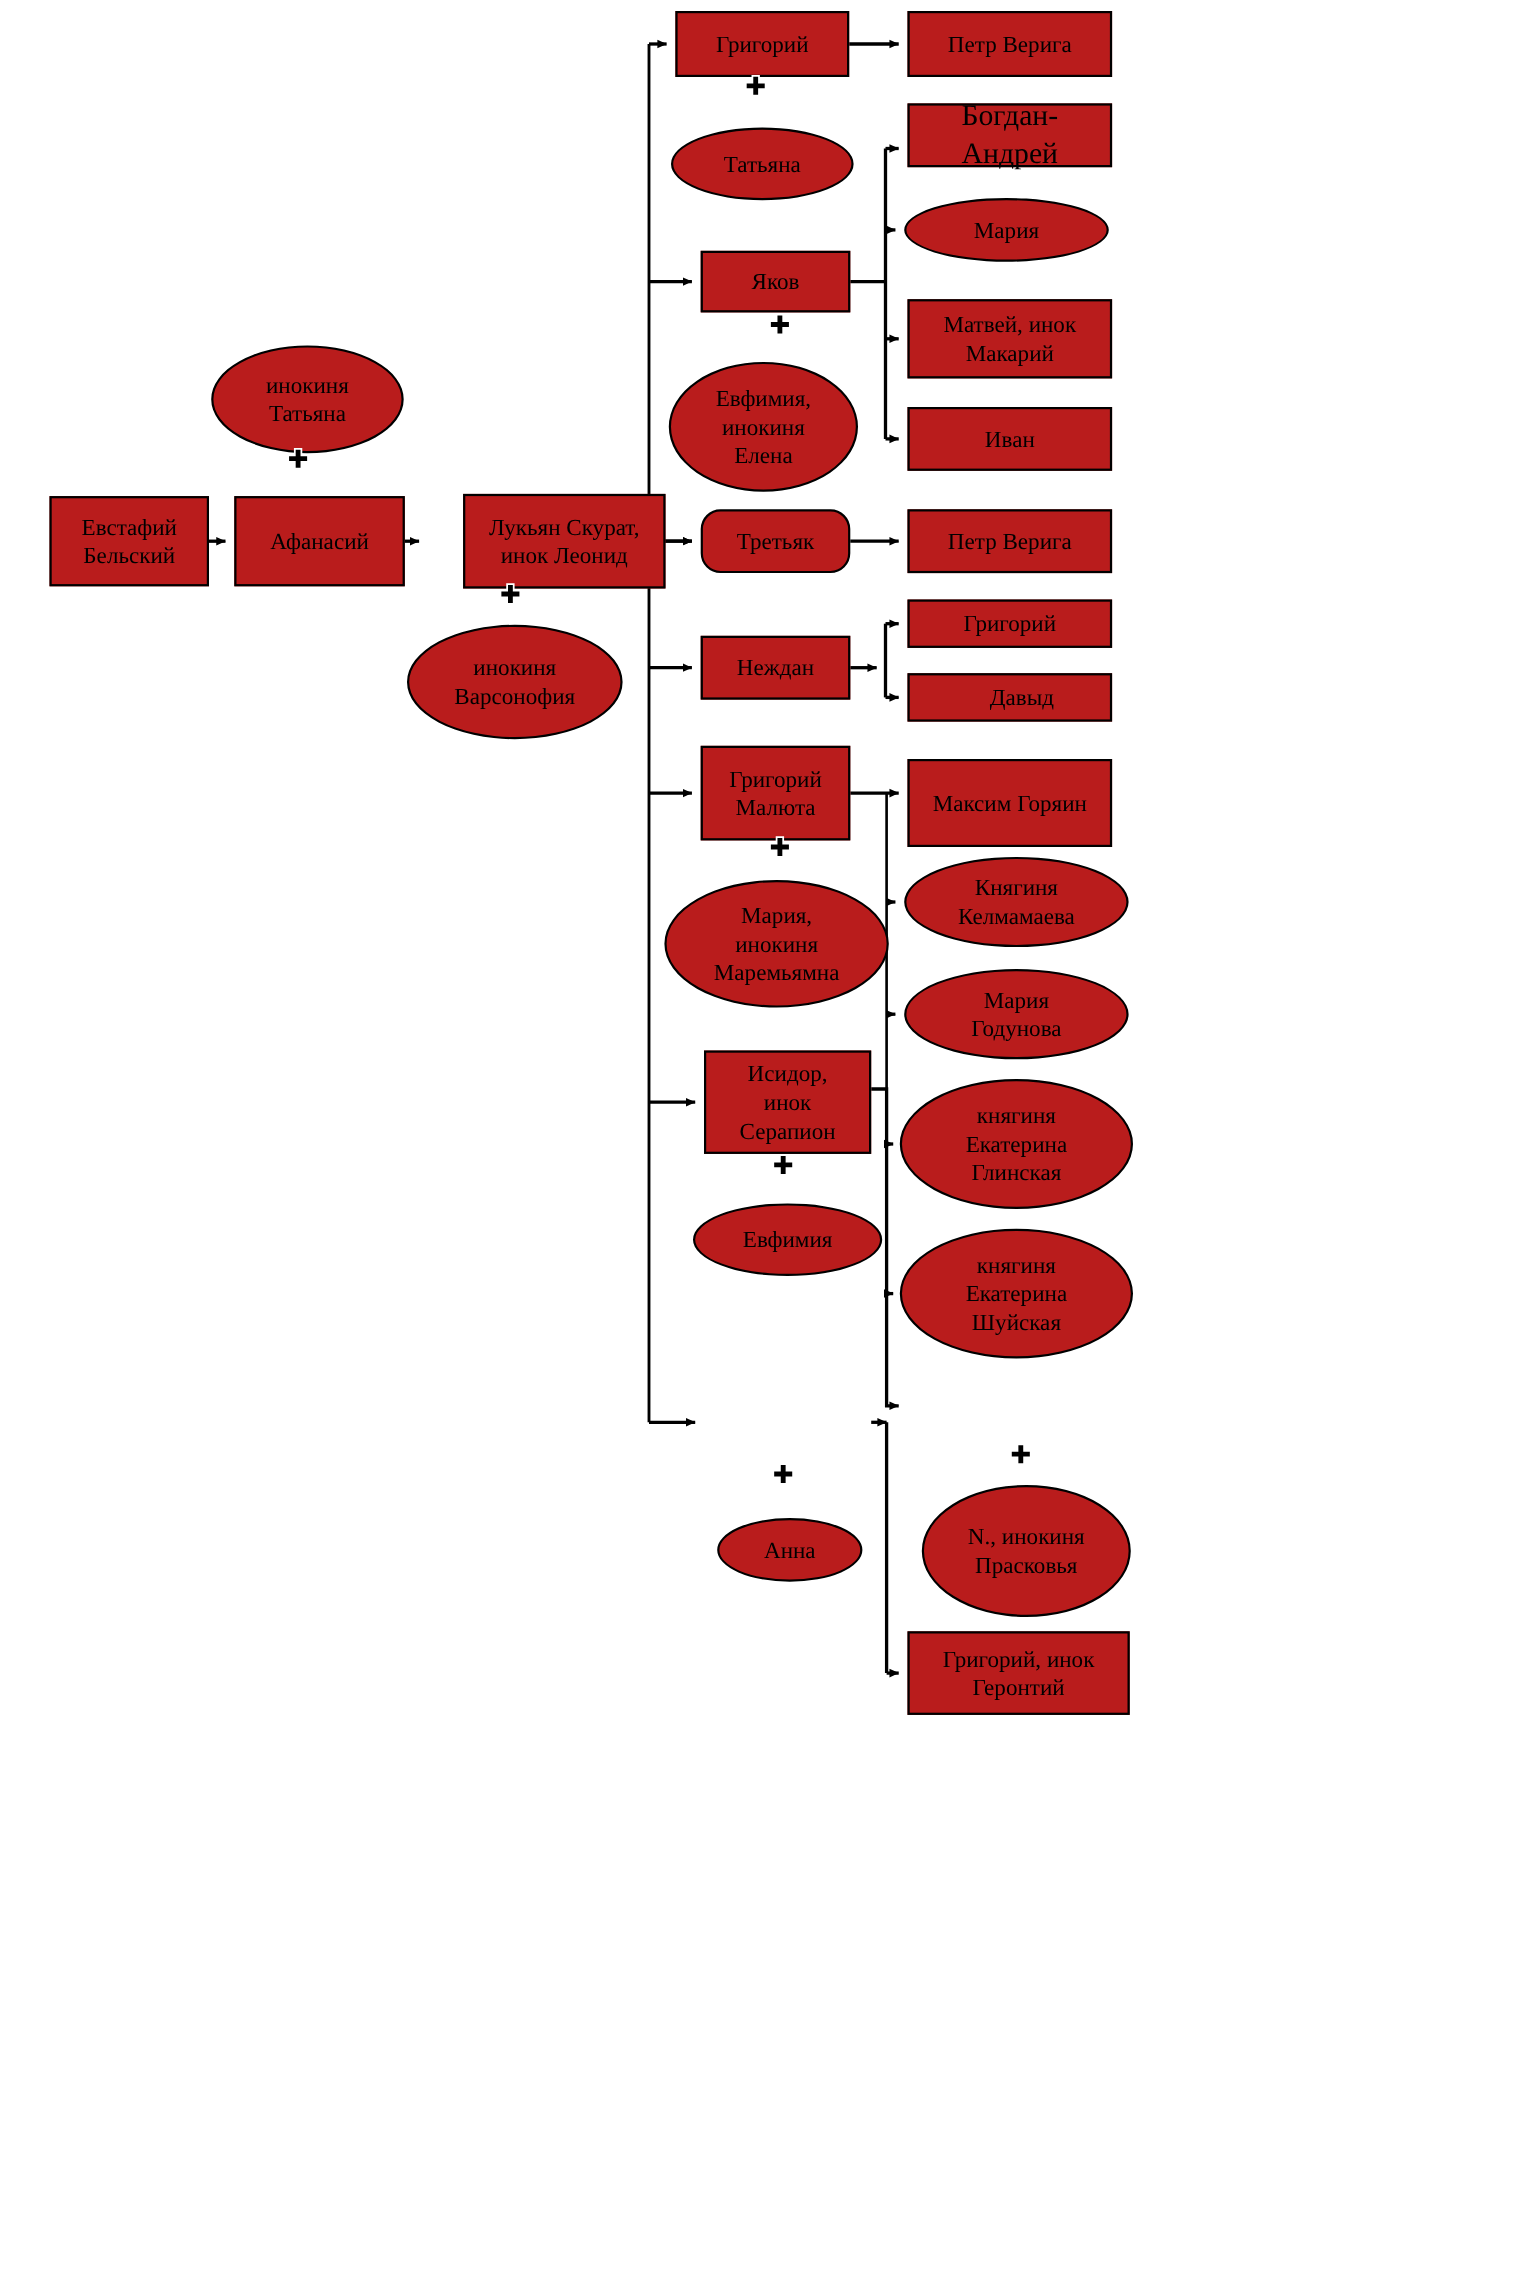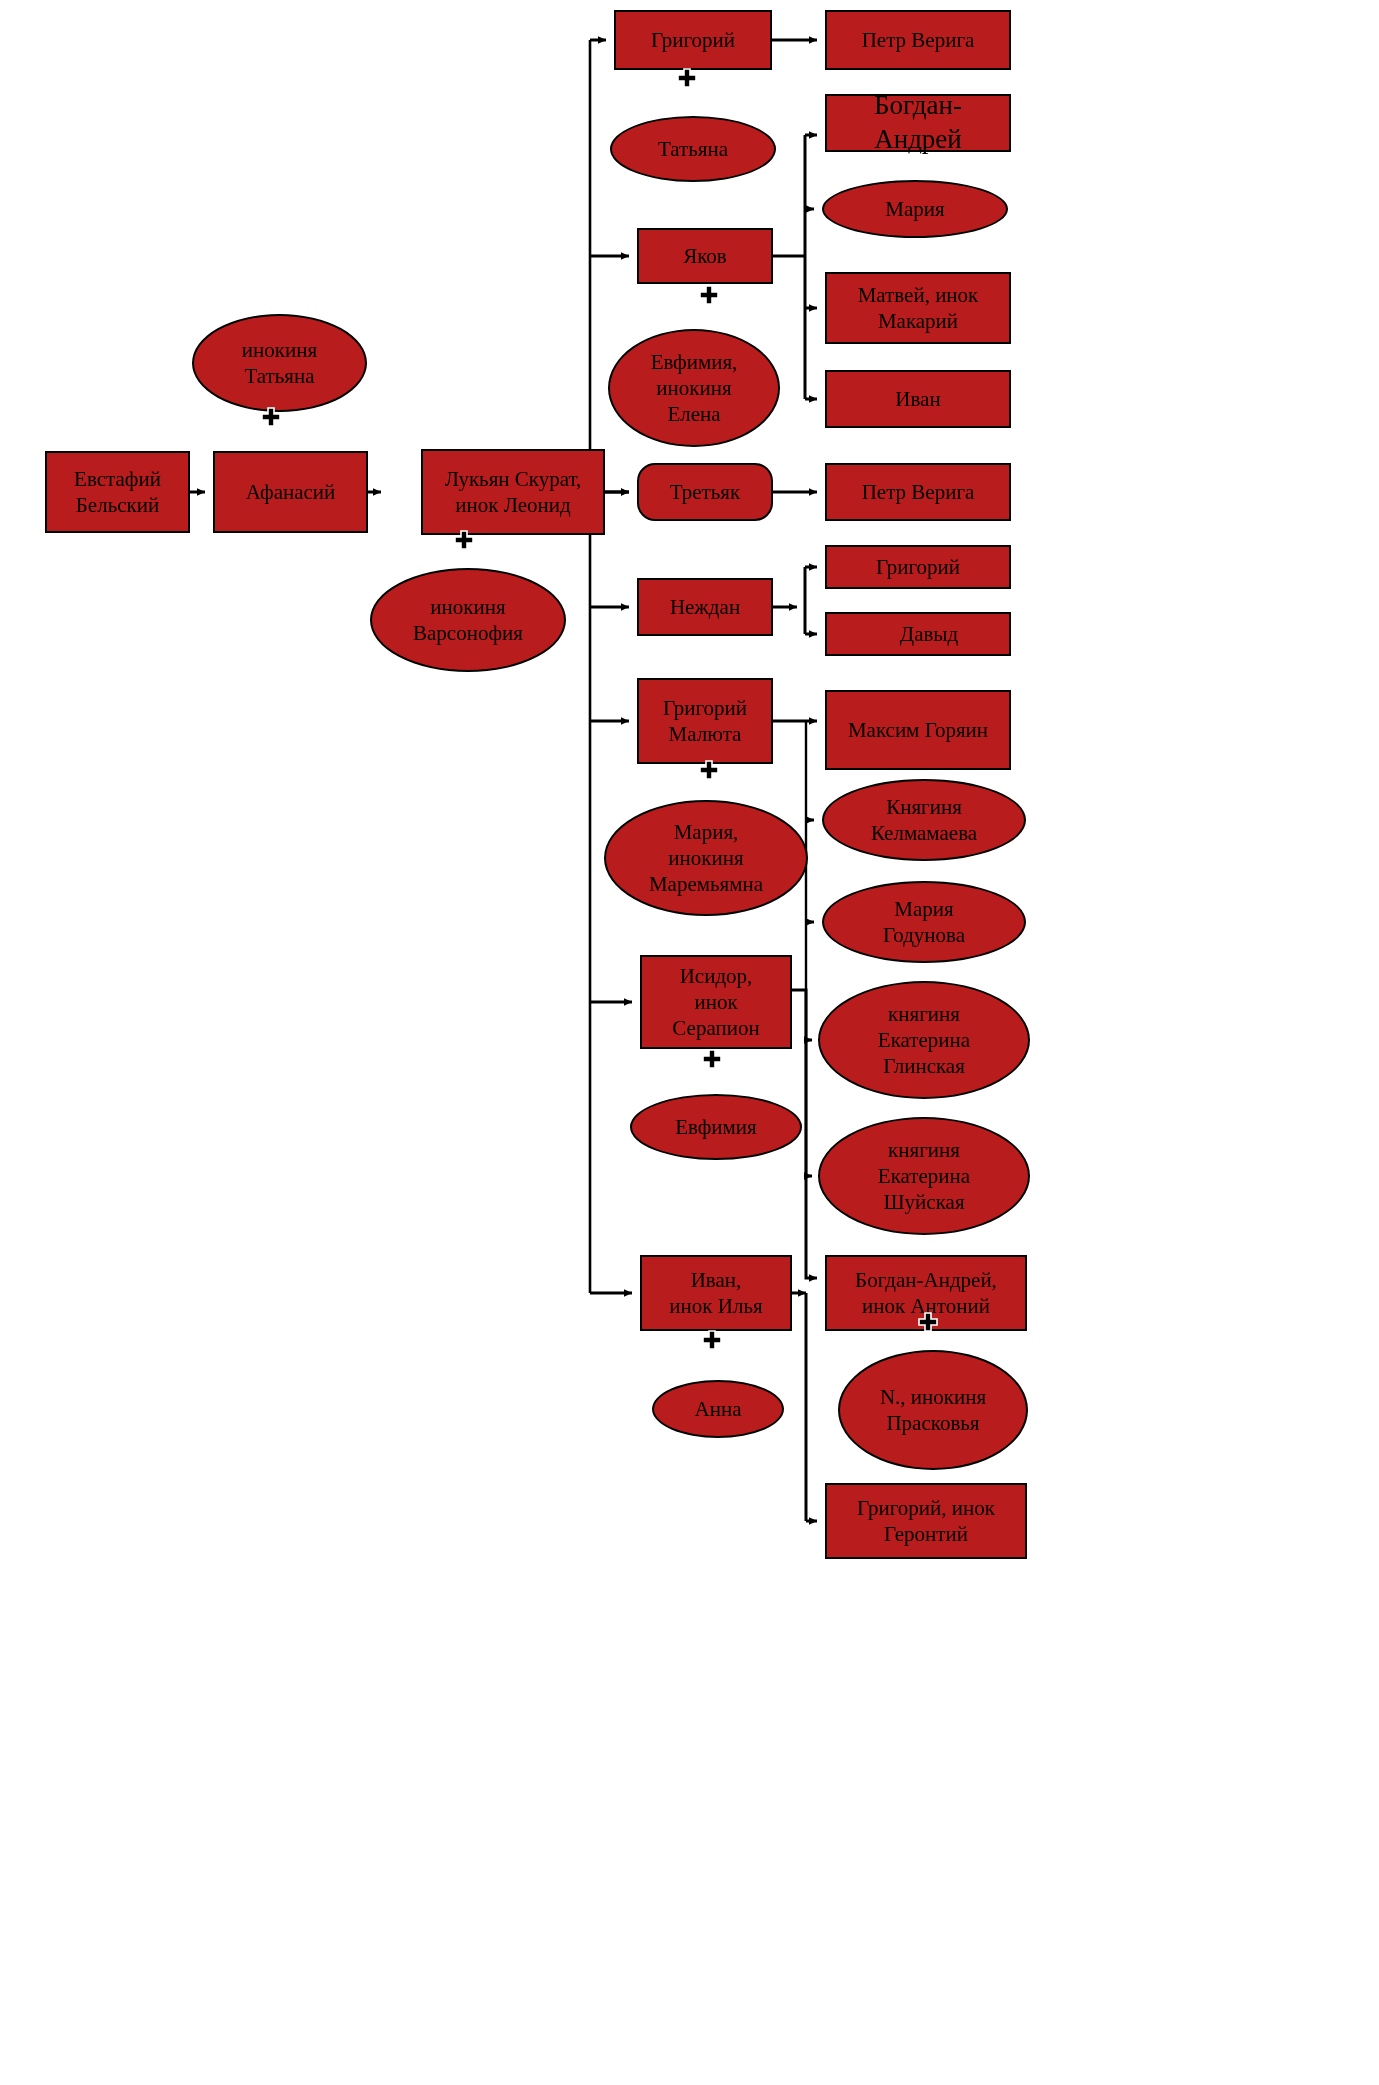--- a/index.html
+++ b/index.html
@@ -221,30 +221,22 @@
 
   <div class="node box" style="left: 640px; top: 955px; width: 152px; height: 94px; font-size: 21px;">
       <span class="txt">Исидор,
 инок
 Серапион</span>
     </div>
   <div class="node oval" style="left: 630px; top: 1094px; width: 172px; height: 66px; font-size: 21px;">
       <span class="txt">Евфимия</span>
     </div>
 
-  <div class="node box" style="left: 640px; top: 1255px; width: 152px; height: 76px; font-size: 21px;">
-      <span class="txt">Иван,
-инок Илья</span>
-    </div>
   <div class="node oval" style="left: 652px; top: 1380px; width: 132px; height: 58px; font-size: 21px;">
       <span class="txt">Анна</span>
-    </div>
-  <div class="node box" style="left: 825px; top: 1255px; width: 202px; height: 76px; font-size: 21px;">
-      <span class="txt">Богдан-Андрей,
-инок Антоний</span>
     </div>
   <div class="node oval" style="left: 838px; top: 1350px; width: 190px; height: 120px; font-size: 21px;">
       <span class="txt">N., инокиня
 Прасковья</span>
     </div>
   <div class="node box" style="left: 825px; top: 1483px; width: 202px; height: 76px; font-size: 21px;">
       <span class="txt">Григорий, инок
 Геронтий</span>
     </div>
 

